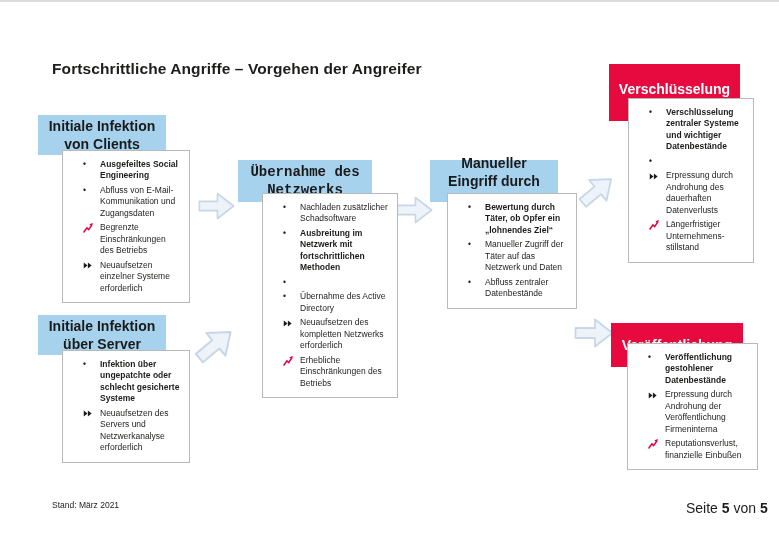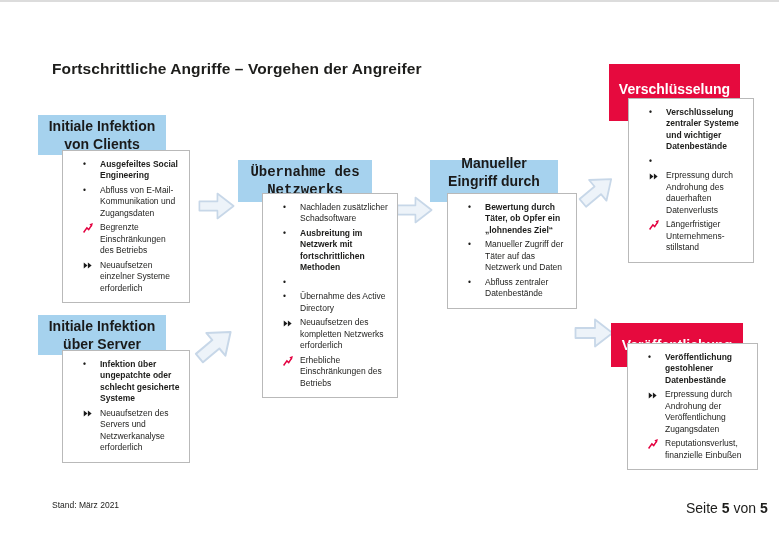--- a/index.html
+++ b/index.html
@@ -208,21 +208,21 @@
         <span class="icon"><span class="dot">•</span></span>
         <span class="txt">Veröffentlichung gestohlener Datenbestände</span>
       </li>
       <li>
         <span class="icon">
           <svg class="da" viewBox="0 0 12 9">
             <path d="M1 0.5 L6 4.5 L1 8.5 Z"></path>
             <path d="M6.5 0.5 L11.5 4.5 L6.5 8.5 Z"></path>
           </svg>
         </span>
-        <span class="txt">Erpressung durch Androhung der Veröffentlichung Zugangsdaten</span>
+        <span class="txt">Erpressung durch Androhung der Veröffentlichung Firmeninterna</span>
       </li>
       <li>
         <span class="icon">
           <svg class="lt" viewBox="0 0 10 10">
             <path class="zig" d="M0.6 9.5 L3.9 4.9 L5.7 6.6 L8.3 2.6"></path>
             <path class="head" d="M9.9 0.1 L6.4 1.3 L8.9 3.8 Z"></path>
           </svg>
         </span>
         <span class="txt">Reputationsverlust, finanzielle Einbußen</span>
       </li>

